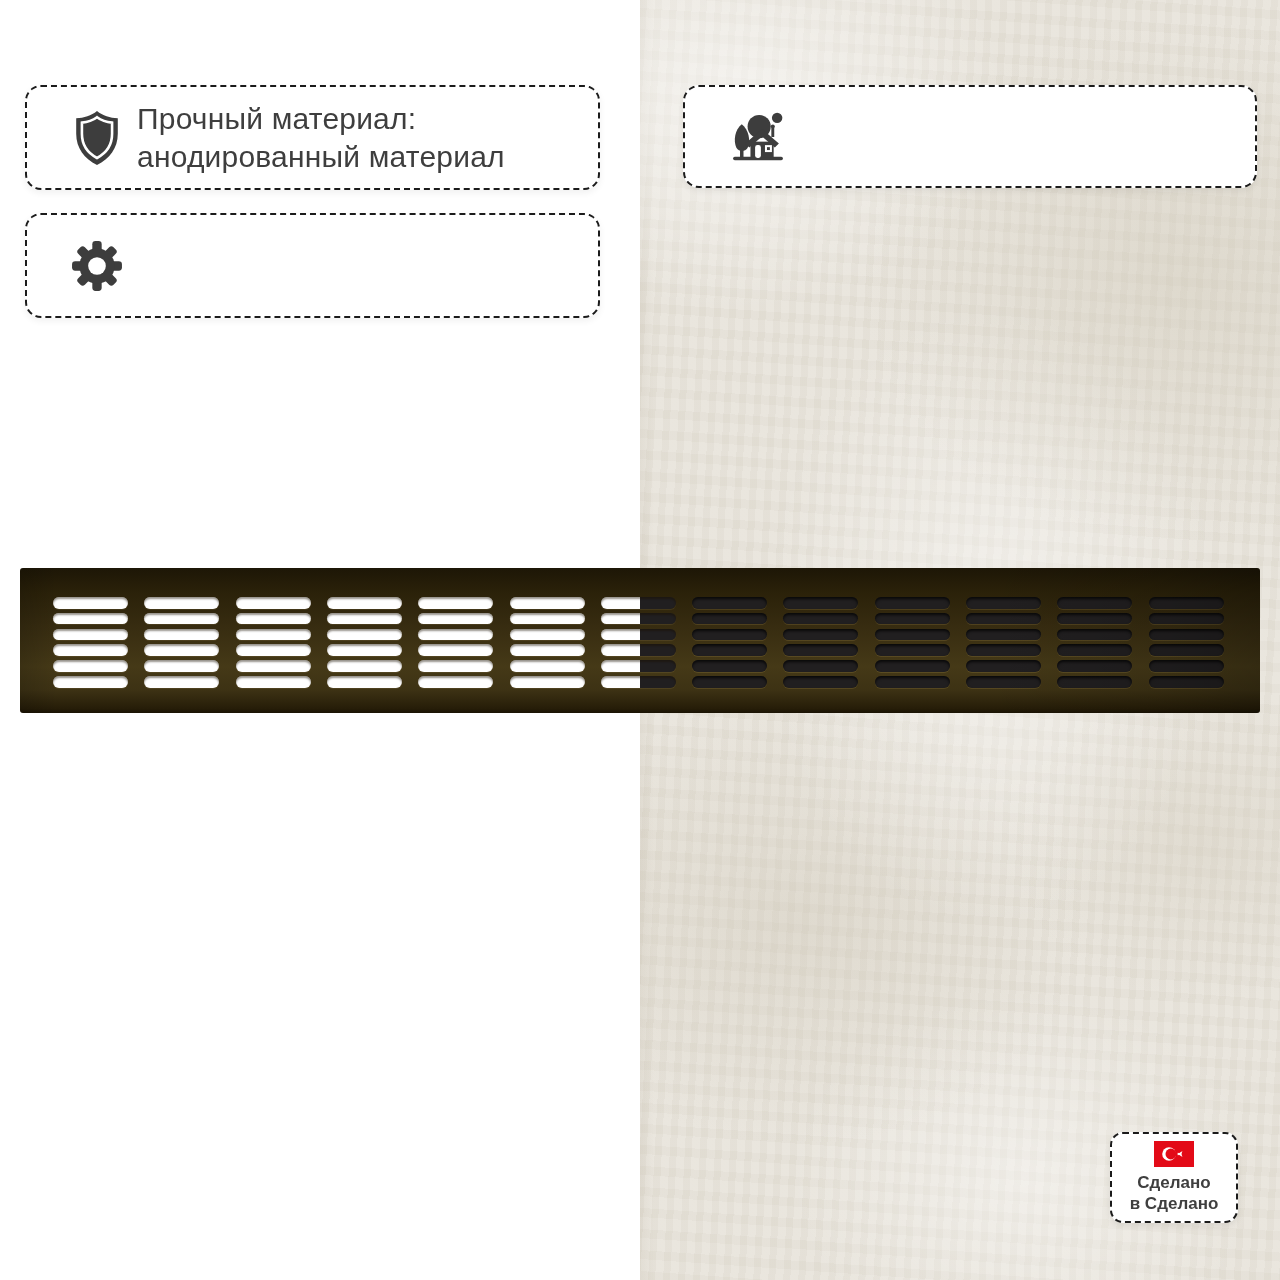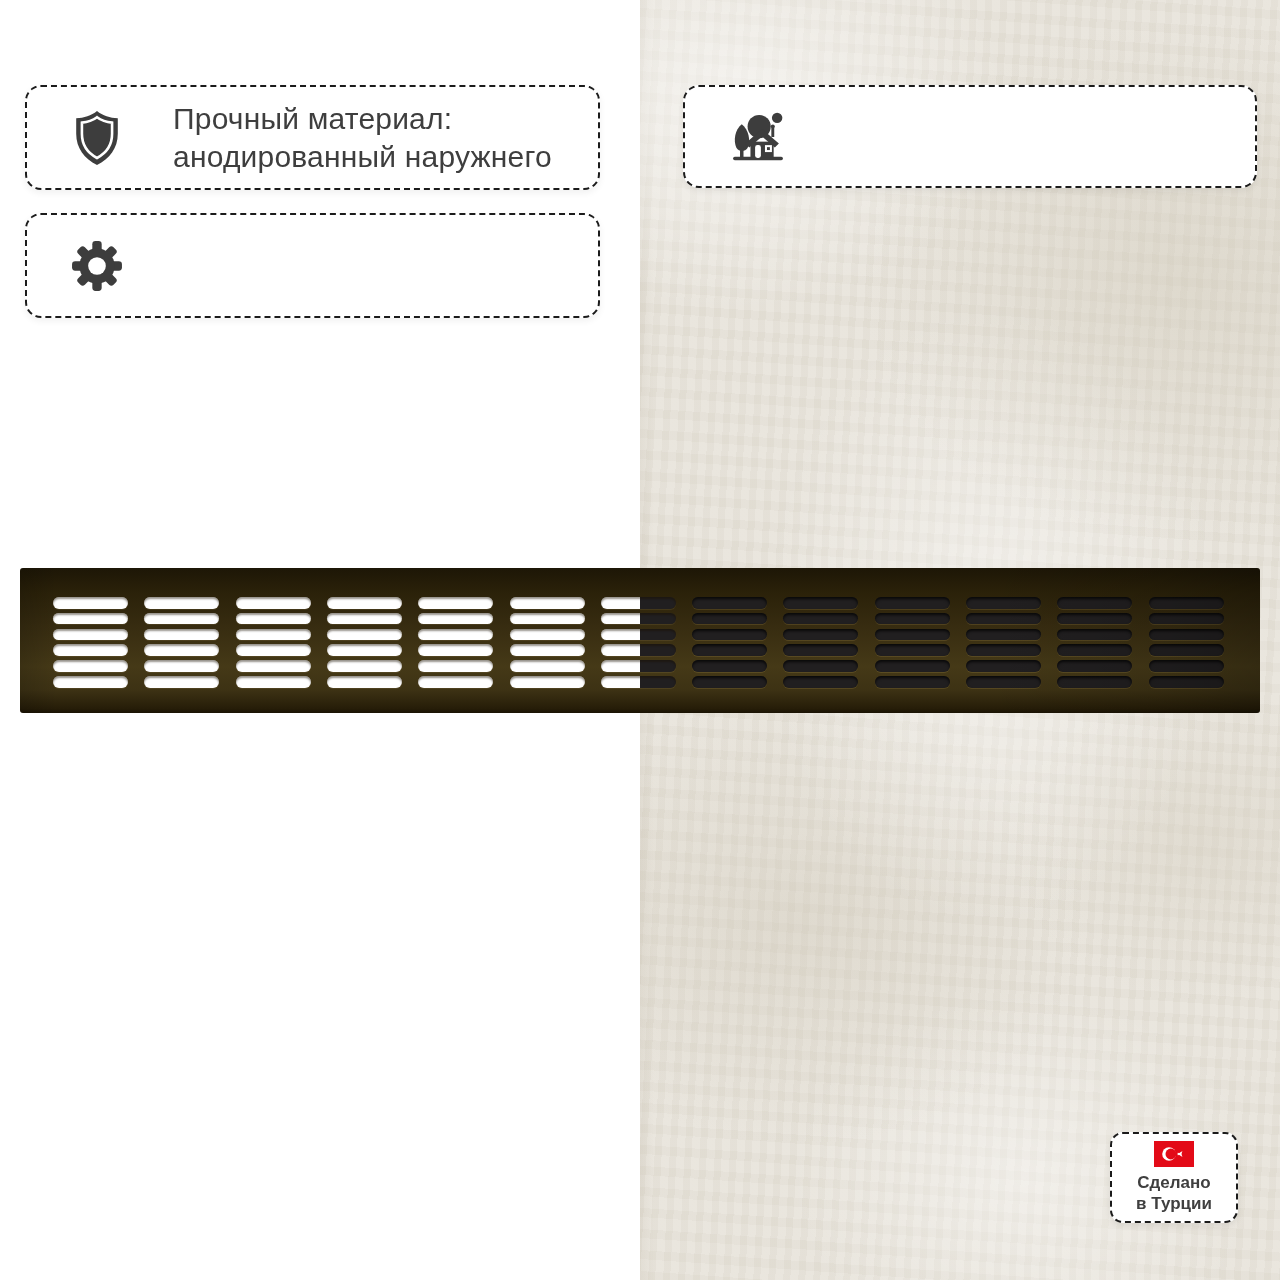--- a/index.html
+++ b/index.html
@@ -32,21 +32,20 @@
   .fb-1{left:25px;top:85px;width:575px;height:105px;}
   .fb-2{left:25px;top:213px;width:575px;height:105px;}
   .fb-3{left:683px;top:85px;width:574px;height:103px;}
   .fb-4{left:683px;top:213px;width:574px;height:104px;}
   .f-icon{flex:0 0 auto;display:flex;align-items:center;justify-content:center;}
   .fb-1 .f-icon,.fb-2 .f-icon{width:56px;height:72px;margin-left:42px;margin-right:12px;}
   .fb-3 .f-icon,.fb-4 .f-icon{width:62px;height:72px;margin-left:42px;margin-right:22px;}
   .f-text{
     color:#3e3e3e;font-size:30px;line-height:38px;letter-spacing:.2px;
     white-space:nowrap;
-    margin-left:36px;
   }
   
   .grille{
     position:absolute;left:20px;top:568px;width:1240px;height:145px;border-radius:3px;
     background:linear-gradient(180deg,#19130500,#19130500),
                linear-gradient(180deg,#1d1606 0%, #2a2109 16%, #362b10 38%, #453917 68%, #3d3214 84%, #261d08 97%, #1a1304 100%);
   }
   .grille::after{
     content:"";position:absolute;inset:0;border-radius:3px;pointer-events:none;
     background:linear-gradient(90deg, rgba(0,0,0,.15) 0%, rgba(0,0,0,0) 3%, rgba(0,0,0,0) 78%, rgba(0,0,0,.12) 92%, rgba(0,0,0,.25) 100%);
@@ -77,21 +76,21 @@
 
   <div class="feature-box fb-1">
     <span class="f-icon">
       <svg viewBox="0 0 100 110" width="52" height="64" aria-hidden="true">
         <path d="M50 3 C39 12 25 16.5 10 17 L10 47 C10 75 26 95 50 107 C74 95 90 75 90 47 L90 17 C75 16.5 61 12 50 3 Z" fill="#3d3d3d"></path>
         <path d="M50 15 C42 21 32 24.5 21 25.5 L21 47 C21 68 32 84 50 93.5 C68 84 79 68 79 47 L79 25.5 C68 24.5 58 21 50 15 Z" fill="none" stroke="#ffffff" stroke-width="5"></path>
       </svg>
     </span>
     <div class="f-text">
       <div>Прочный материал:</div>
-      <div>анодированный наружнего</div>
+      <div>анодированный материал</div>
     </div>
   </div>
 
   <div class="feature-box fb-2">
     <span class="f-icon">
       <svg viewBox="0 0 100 100" width="52" height="52" aria-hidden="true">
         <g fill="#3d3d3d">
           <g transform="translate(50 50)">
             <rect x="-9" y="-48" width="18" height="22" rx="6"></rect>
             <rect x="-9" y="-48" width="18" height="22" rx="6" transform="rotate(45)"></rect>
@@ -222,17 +221,17 @@
         <rect x="0" y="0" width="40" height="26" fill="#e30a17"></rect>
         <circle cx="15" cy="13" r="6.8" fill="#ffffff"></circle>
         <circle cx="16.9" cy="13" r="5.4" fill="#e30a17"></circle>
         <polygon fill="#ffffff" points="27.2,13 23.6,11.8 23.6,14.2"></polygon>
         <polygon fill="#ffffff" points="24.2,13 28.4,9.9 26.8,14.9 26.8,11.1 28.4,16.1"></polygon>
         <path fill="#ffffff" d="M27.9 13 L23.9 11.7 L26.4 15.1 L26.4 10.9 L23.9 14.3 Z"></path>
       </svg>
     </span>
     <div class="badge-text">
       <div>Сделано</div>
-      <div>в Турции</div>
+      <div>в Сделано</div>
     </div>
   </div>
 
 </div>
 
 </body></html>

